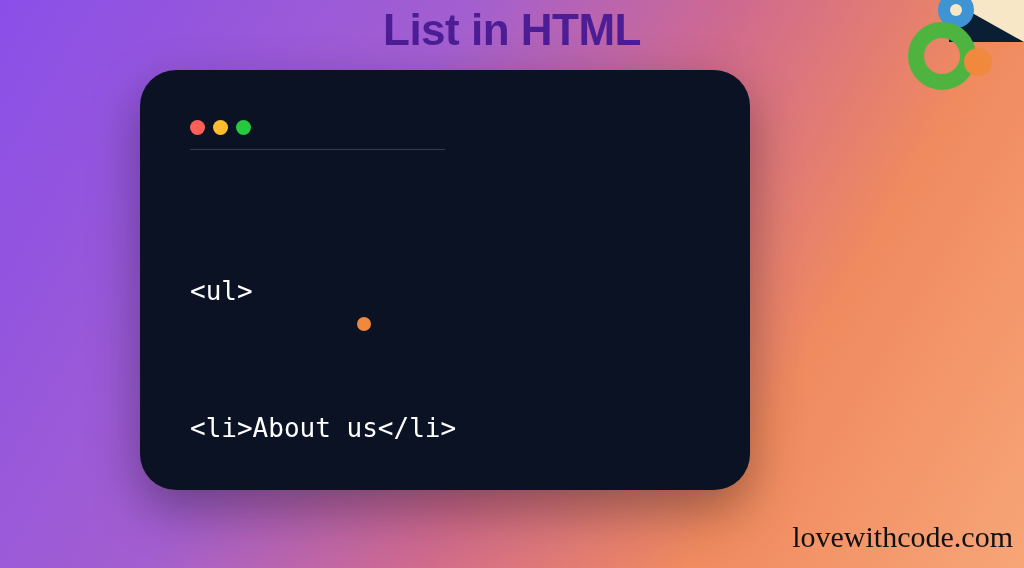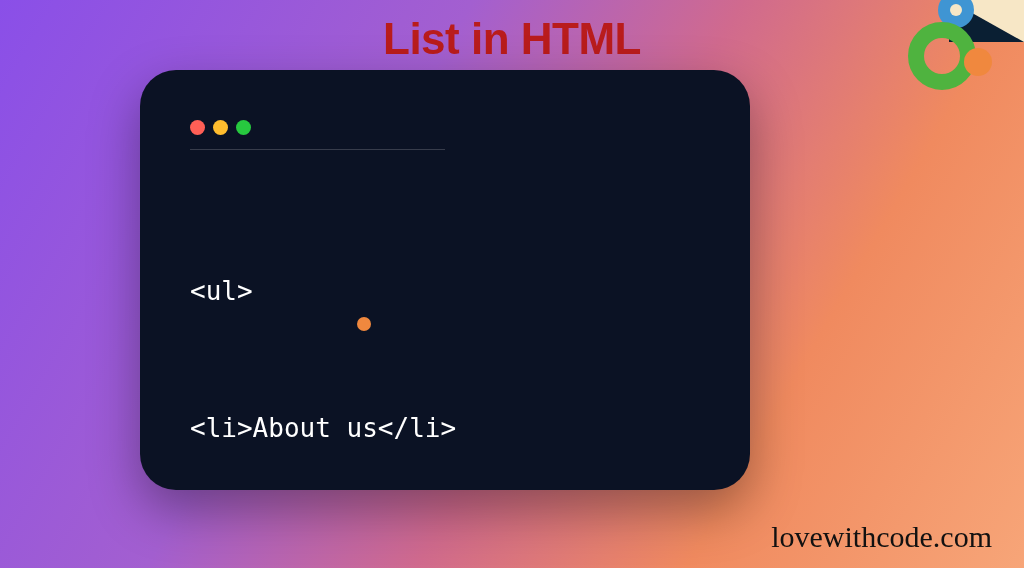--- a/index.html
+++ b/index.html
@@ -4,26 +4,26 @@
 <style>
   * { margin: 0; padding: 0; box-sizing: border-box; }
   html, body { width: 1024px; height: 568px; overflow: hidden; }
   body {
     background: linear-gradient(120deg, #8a4fe8 0%, #a35fd0 35%, #d06a8e 55%, #f08a5f 75%, #f7a578 100%);
     font-family: -apple-system, BlinkMacSystemFont, "Segoe UI", sans-serif;
     position: relative;
   }
   .title {
     position: absolute;
-    top: 14px;
+    top: 5px;
     left: 50%;
     transform: translateX(-50%);
     font-size: 44px;
     font-weight: 800;
-    color: #b91c1c;
+    color: #4c1d95;
     letter-spacing: -0.5px;
   }
   .code-window {
     position: absolute;
     top: 70px;
     left: 140px;
     width: 610px;
     height: 420px;
     background: #0b1224;
     border-radius: 36px;
@@ -47,21 +47,21 @@
   }
   .code {
     font-family: ui-monospace, Menlo, Monaco, Consolas, monospace;
     color: #ffffff;
     font-size: 26px;
     line-height: 1.75;
     white-space: pre;
   }
   .watermark {
     position: absolute;
-    right: 32px;
+    right: 11px;
     bottom: 14px;
     font-family: "Brush Script MT", "Segoe Script", cursive;
     font-size: 30px;
     color: #111;
   }
   .deco {
     position: absolute;
     top: 0;
     right: 0;
     width: 130px;

